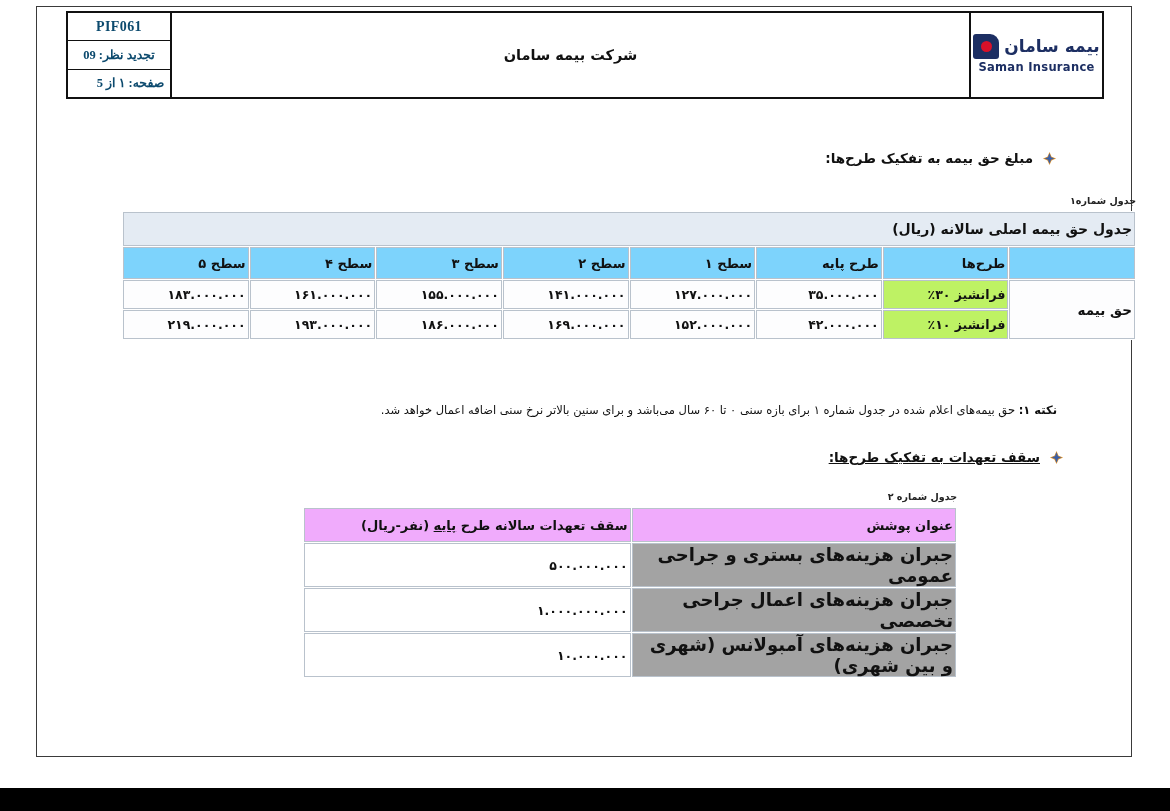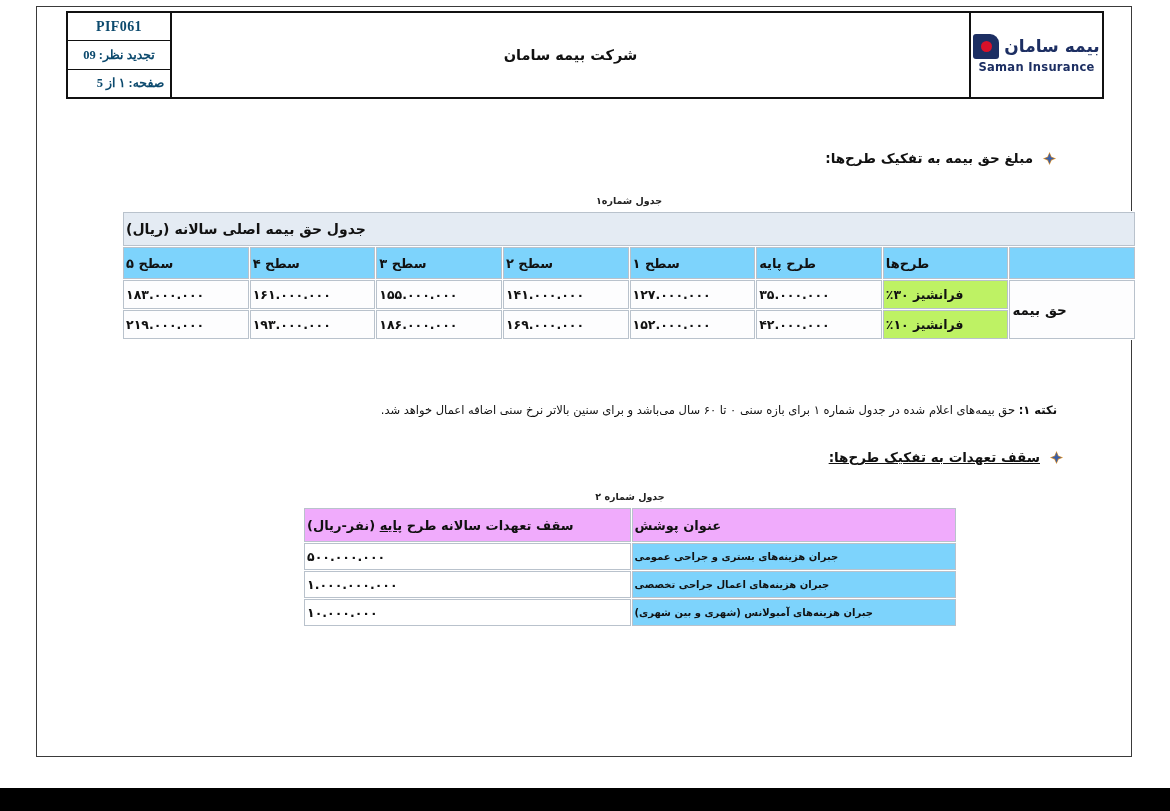--- a/index.html
+++ b/index.html
@@ -176,38 +176,37 @@
   }
   #bullet-1 { right: 74px; top: 143px; }
   #bullet-2 { right: 67px; top: 442px; text-decoration: underline; }
 
   
   .table-caption {
     position: absolute;
     font-size: 9.5px;
     font-weight: bold;
     color: #222;
-    text-align: center;
   }
   #caption-1 { left: 85px; top: 188px; width: 1014px; }
   #caption-2 { left: 266px; top: 484px; width: 654px; }
 
   
   .data-table {
     position: absolute;
     border-collapse: separate;
     border-spacing: 1.5px;
     background: #ffffff;
     table-layout: fixed;
   }
   .data-table td, .data-table th {
     border: 1px solid #b9c2cc;
     font-weight: bold;
     color: #111;
-    text-align: left;
+    text-align: right;
     vertical-align: middle;
     box-sizing: border-box;
     background: #fdfdfe;
     padding: 0 2px;
   }
   .data-table th {
     background: #e4ebf3;
   }
 
   
@@ -249,22 +248,22 @@
   #table-2 th {
     height: 34px;
     font-size: 13px;
     background: #f0abfc;
   }
   #table-2 td {
     height: 27px;
     font-size: 12.5px;
   }
   #table-2 .t2-cover {
-    background: #7dd3fc;
-    font-size: 10px;
+    background: #a3a3a3;
+    font-size: 18px;
   }
   #table-2 .t2-amount {
     background: #ffffff;
     font-size: 12.5px;
   }
   .underline-word { text-decoration: underline; }
 
   
   .note-line {
     position: absolute;

